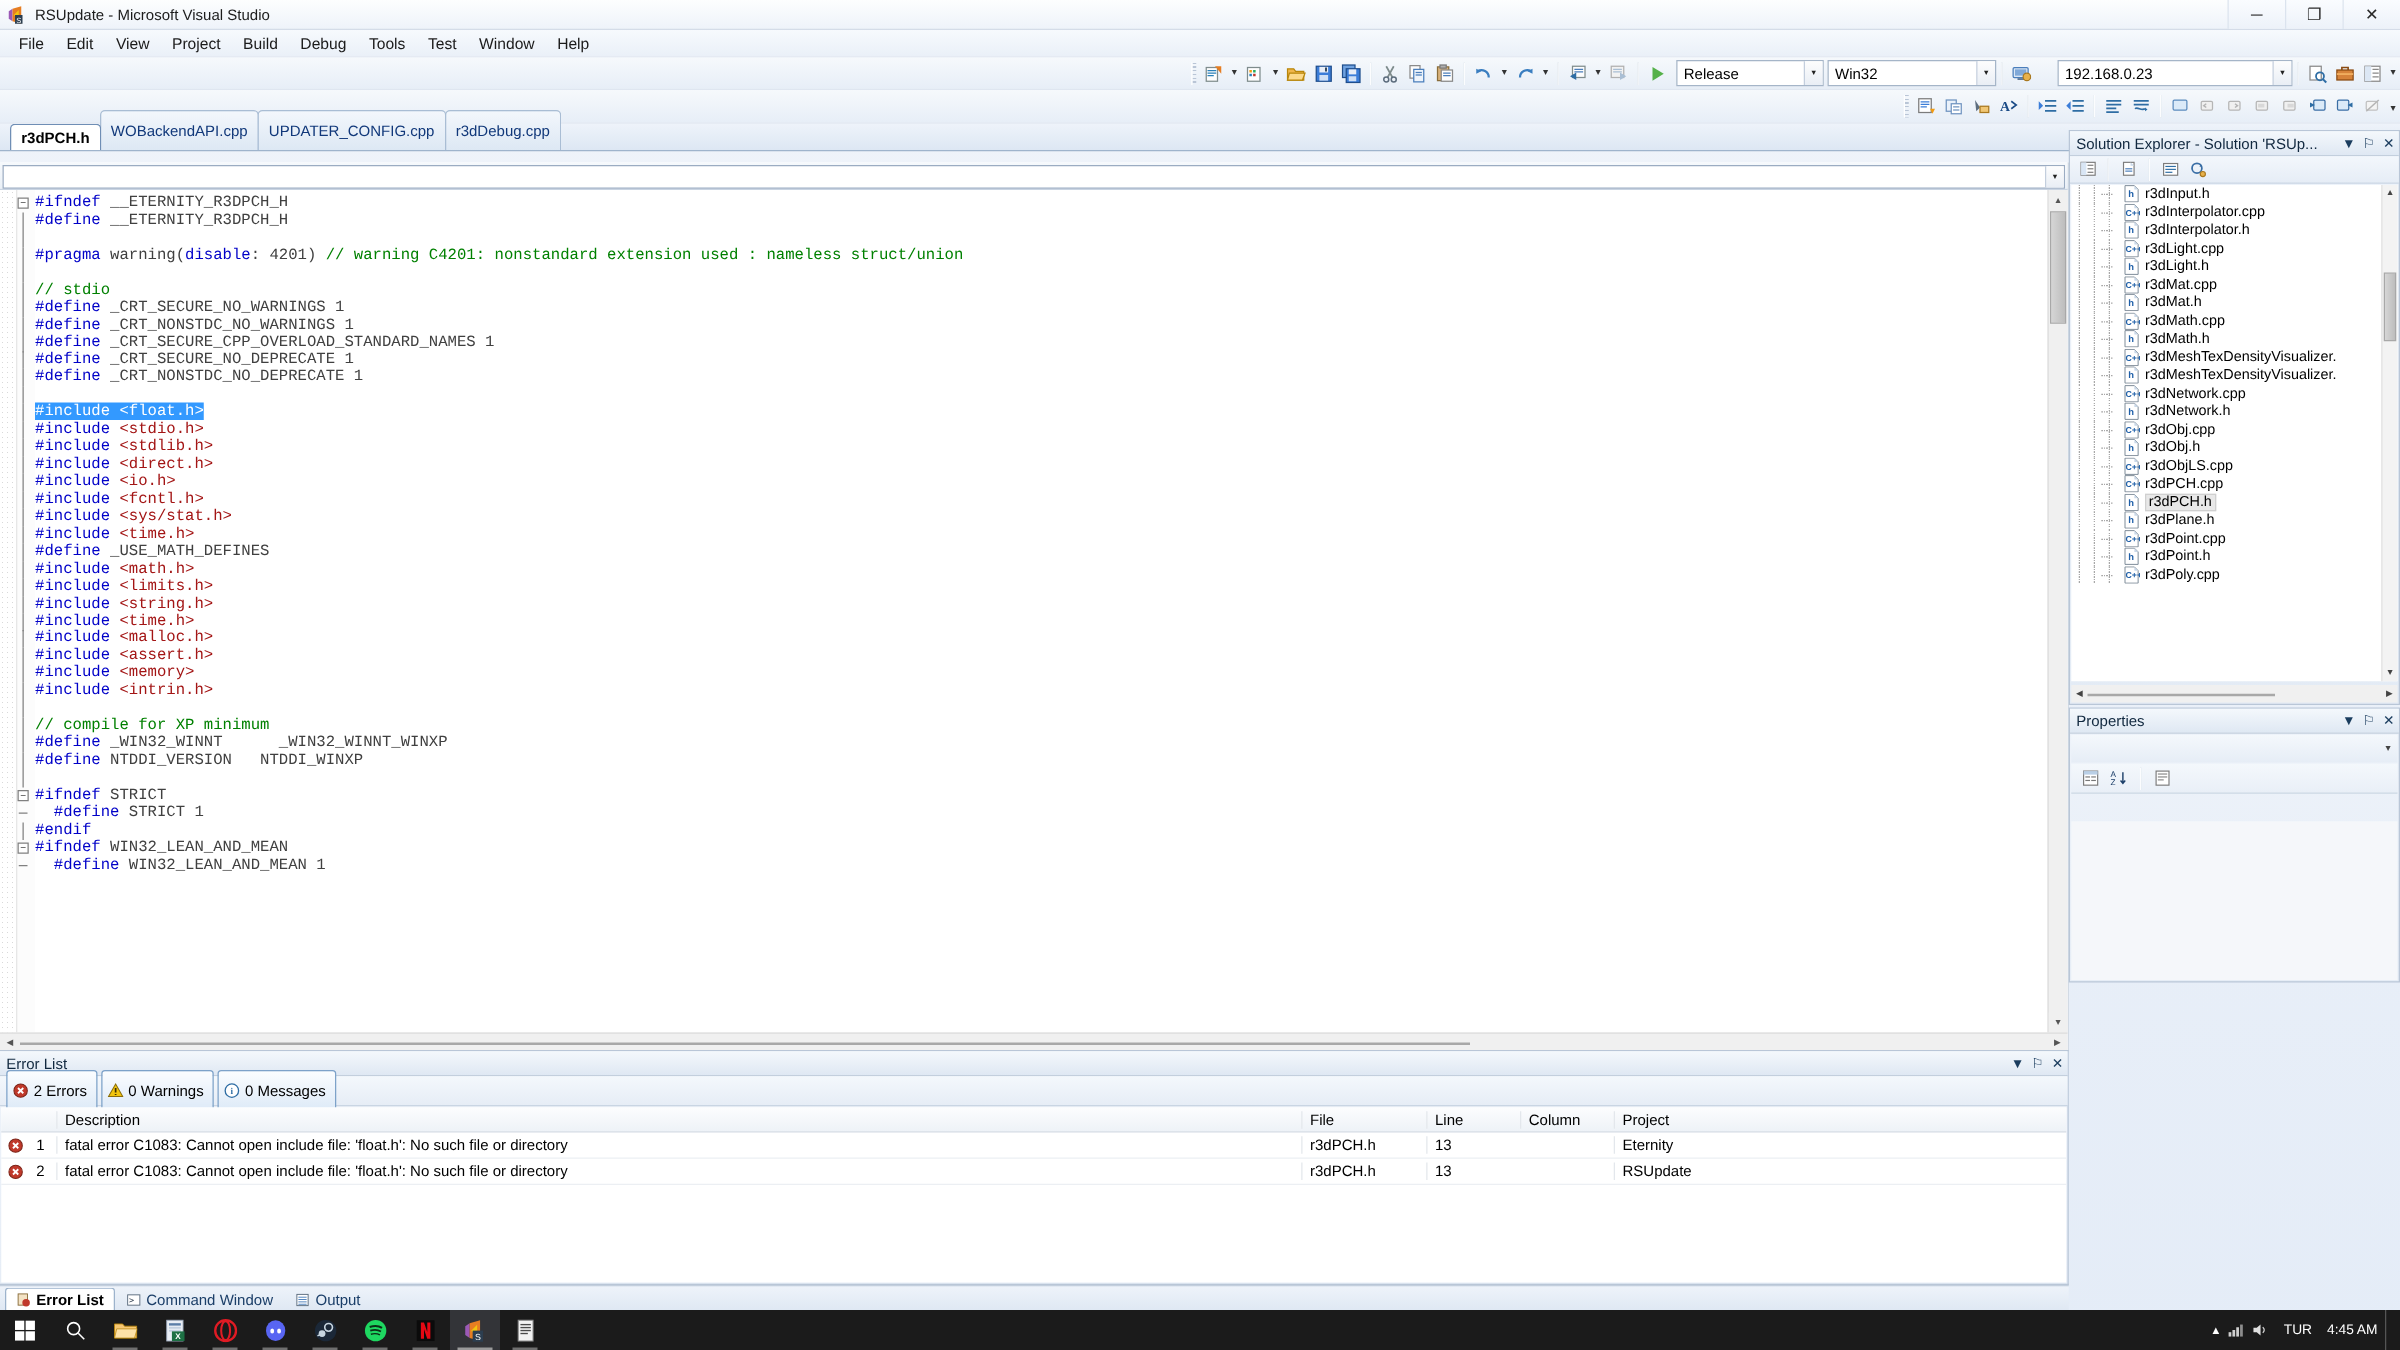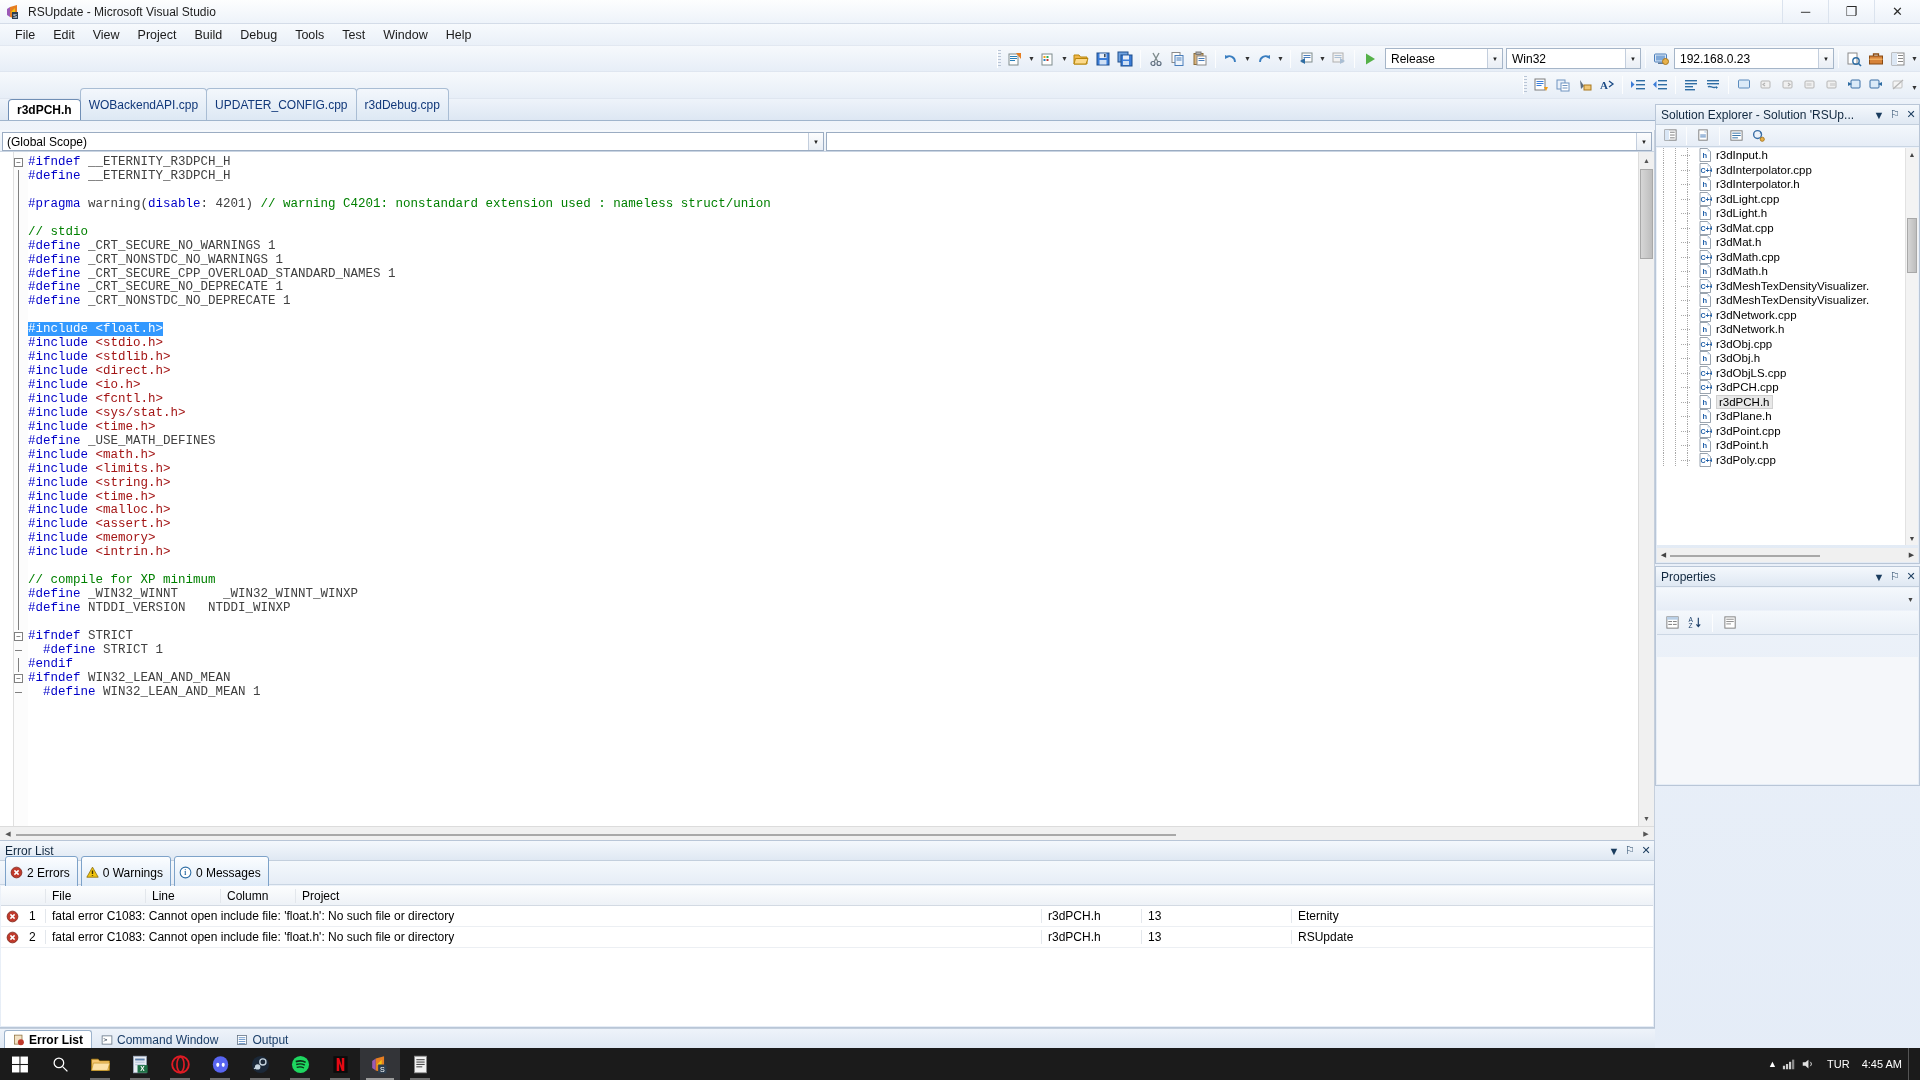--- a/index.html
+++ b/index.html
@@ -514,21 +514,21 @@
 
     <div class="tb-btn">
       <svg width="16" height="16" viewBox="0 0 16 16">
           <rect x="1.5" y="3" width="12" height="8" rx="1" fill="#d9e6f5" stroke="#4a7ebb"></rect>
           <rect x="3" y="4.5" width="9" height="5" fill="#7fa8d8"></rect>
           <rect x="5" y="11.5" width="6" height="1.5" fill="#5f7a99"></rect>
           <circle cx="12.5" cy="10.5" r="3" fill="#e8b14a" stroke="#a9781f"></circle>
         </svg>
     </div>
 
-    <div class="combo" style="width:160px; margin-left:2px;">
+    <div class="combo" style="width:188px; margin-left:18px;">
       <div class="cval">192.168.0.23</div>
       <div class="cbtn">▼</div>
     </div>
 
     <div class="tb-sep"></div>
 
     <div class="tb-btn">
       <svg width="16" height="16" viewBox="0 0 16 16">
           <rect x="2" y="2" width="9" height="11" fill="#fff" stroke="#8a8a8a"></rect>
           <circle cx="10" cy="10" r="3.2" fill="none" stroke="#2e6da4" stroke-width="1.4"></circle>
@@ -676,24 +676,20 @@
       <div class="dtab">UPDATER_CONFIG.cpp</div>
       <div class="dtab">r3dDebug.cpp</div>
       <div class="tab-right">
       <span>▼</span>
       <span style="font-size:12px;">✕</span>
     </div>
   </div>
 
   <div class="editor-wrap">
     <div class="navbar">
-      <div class="nav-combo left">
-        <span>(Global Scope)</span>
-        <span class="cbtn">▼</span>
-      </div>
       <div class="nav-combo right">
         <span></span>
         <span class="cbtn">▼</span>
       </div>
     </div>
 
     <div class="code-area">
       <div class="code-indicator"></div>
       <div class="code-fold"></div>
       <div class="code-lines" id="code-lines"><div class="ln"><span class="foldbox">−</span><span><span class="pp">#ifndef</span><span class="id"> __ETERNITY_R3DPCH_H</span></span></div><div class="ln"><span class="foldline"></span><span><span class="pp">#define</span><span class="id"> __ETERNITY_R3DPCH_H</span></span></div><div class="ln"><span class="foldline"></span><span></span></div><div class="ln"><span class="foldline"></span><span><span class="pp">#pragma</span><span class="id"> warning</span><span class="id">(</span><span class="pp">disable</span><span class="id">: 4201) </span><span class="cm">// warning C4201: nonstandard extension used : nameless struct/union</span></span></div><div class="ln"><span class="foldline"></span><span></span></div><div class="ln"><span class="foldline"></span><span><span class="cm">// stdio</span></span></div><div class="ln"><span class="foldline"></span><span><span class="pp">#define</span><span class="id"> _CRT_SECURE_NO_WARNINGS 1</span></span></div><div class="ln"><span class="foldline"></span><span><span class="pp">#define</span><span class="id"> _CRT_NONSTDC_NO_WARNINGS 1</span></span></div><div class="ln"><span class="foldline"></span><span><span class="pp">#define</span><span class="id"> _CRT_SECURE_CPP_OVERLOAD_STANDARD_NAMES 1</span></span></div><div class="ln"><span class="foldline"></span><span><span class="pp">#define</span><span class="id"> _CRT_SECURE_NO_DEPRECATE 1</span></span></div><div class="ln"><span class="foldline"></span><span><span class="pp">#define</span><span class="id"> _CRT_NONSTDC_NO_DEPRECATE 1</span></span></div><div class="ln"><span class="foldline"></span><span></span></div><div class="ln"><span class="foldline"></span><span class="hl"><span class="pp">#include</span><span class="str"> &lt;float.h&gt;</span></span></div><div class="ln"><span class="foldline"></span><span><span class="pp">#include</span><span class="str"> &lt;stdio.h&gt;</span></span></div><div class="ln"><span class="foldline"></span><span><span class="pp">#include</span><span class="str"> &lt;stdlib.h&gt;</span></span></div><div class="ln"><span class="foldline"></span><span><span class="pp">#include</span><span class="str"> &lt;direct.h&gt;</span></span></div><div class="ln"><span class="foldline"></span><span><span class="pp">#include</span><span class="str"> &lt;io.h&gt;</span></span></div><div class="ln"><span class="foldline"></span><span><span class="pp">#include</span><span class="str"> &lt;fcntl.h&gt;</span></span></div><div class="ln"><span class="foldline"></span><span><span class="pp">#include</span><span class="str"> &lt;sys/stat.h&gt;</span></span></div><div class="ln"><span class="foldline"></span><span><span class="pp">#include</span><span class="str"> &lt;time.h&gt;</span></span></div><div class="ln"><span class="foldline"></span><span><span class="pp">#define</span><span class="id"> _USE_MATH_DEFINES</span></span></div><div class="ln"><span class="foldline"></span><span><span class="pp">#include</span><span class="str"> &lt;math.h&gt;</span></span></div><div class="ln"><span class="foldline"></span><span><span class="pp">#include</span><span class="str"> &lt;limits.h&gt;</span></span></div><div class="ln"><span class="foldline"></span><span><span class="pp">#include</span><span class="str"> &lt;string.h&gt;</span></span></div><div class="ln"><span class="foldline"></span><span><span class="pp">#include</span><span class="str"> &lt;time.h&gt;</span></span></div><div class="ln"><span class="foldline"></span><span><span class="pp">#include</span><span class="str"> &lt;malloc.h&gt;</span></span></div><div class="ln"><span class="foldline"></span><span><span class="pp">#include</span><span class="str"> &lt;assert.h&gt;</span></span></div><div class="ln"><span class="foldline"></span><span><span class="pp">#include</span><span class="str"> &lt;memory&gt;</span></span></div><div class="ln"><span class="foldline"></span><span><span class="pp">#include</span><span class="str"> &lt;intrin.h&gt;</span></span></div><div class="ln"><span class="foldline"></span><span></span></div><div class="ln"><span class="foldline"></span><span><span class="cm">// compile for XP minimum</span></span></div><div class="ln"><span class="foldline"></span><span><span class="pp">#define</span><span class="id"> _WIN32_WINNT      _WIN32_WINNT_WINXP</span></span></div><div class="ln"><span class="foldline"></span><span><span class="pp">#define</span><span class="id"> NTDDI_VERSION   NTDDI_WINXP</span></span></div><div class="ln"><span class="foldline"></span><span></span></div><div class="ln"><span class="foldbox">−</span><span><span class="pp">#ifndef</span><span class="id"> STRICT</span></span></div><div class="ln"><span class="folddash"></span><span><span class="pp">  #define</span><span class="id"> STRICT 1</span></span></div><div class="ln"><span class="foldline"></span><span><span class="pp">#endif</span></span></div><div class="ln"><span class="foldbox">−</span><span><span class="pp">#ifndef</span><span class="id"> WIN32_LEAN_AND_MEAN</span></span></div><div class="ln"><span class="folddash"></span><span><span class="pp">  #define</span><span class="id"> WIN32_LEAN_AND_MEAN 1</span></span></div></div>
@@ -1157,20 +1153,21 @@
               <text x="6.6" y="11.6" font-size="9" fill="#2e6da4" font-family="serif" font-weight="bold">i</text>
             </svg>
           </span>
           <span>0 Messages</span>
         </div>
       </div>
     <div class="el-grid">
       <div class="el-head">
         <div class="c-icon"></div>
         <div class="c-num"></div>
+        <div class="c-desc">Description</div>
         <div class="c-file">File</div>
         <div class="c-line">Line</div>
         <div class="c-col">Column</div>
         <div class="c-proj">Project</div>
       </div>
       <div id="el-rows">
           <div class="el-row">
             <div class="c-icon" style="display: flex; align-items: center; padding-left: 5px;">
               <svg width="13" height="13" viewBox="0 0 16 16">
                 <circle cx="8" cy="8" r="6.6" fill="#c0392b" stroke="#7c2418"></circle>

